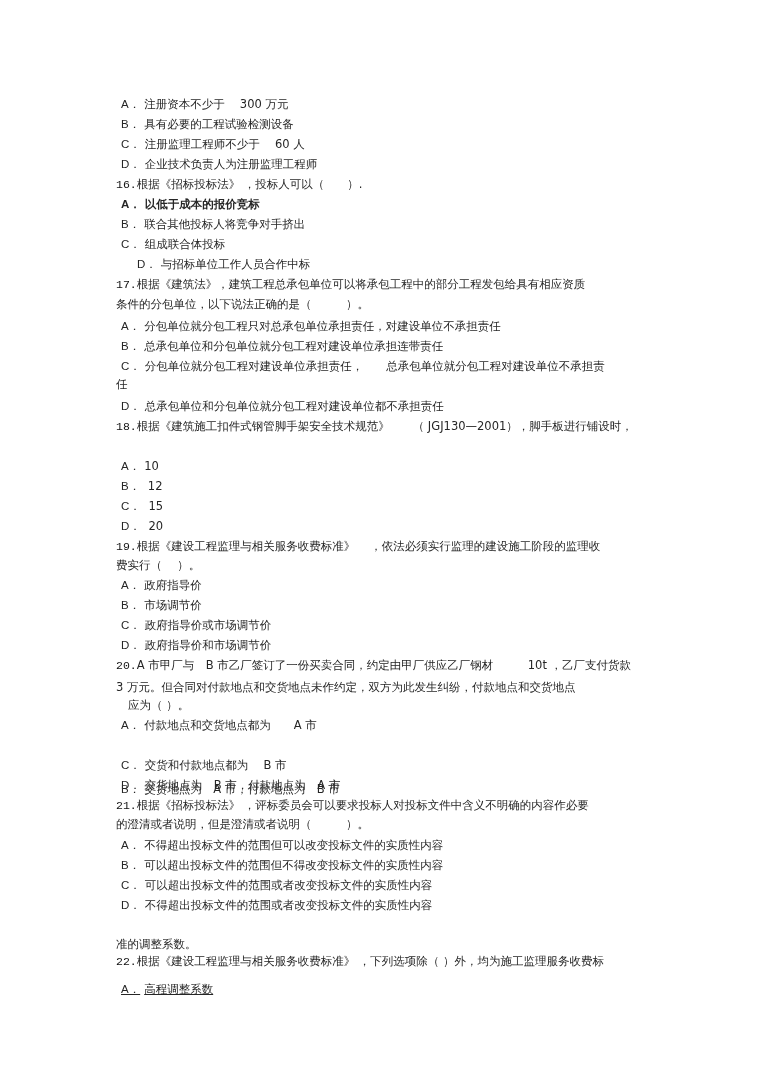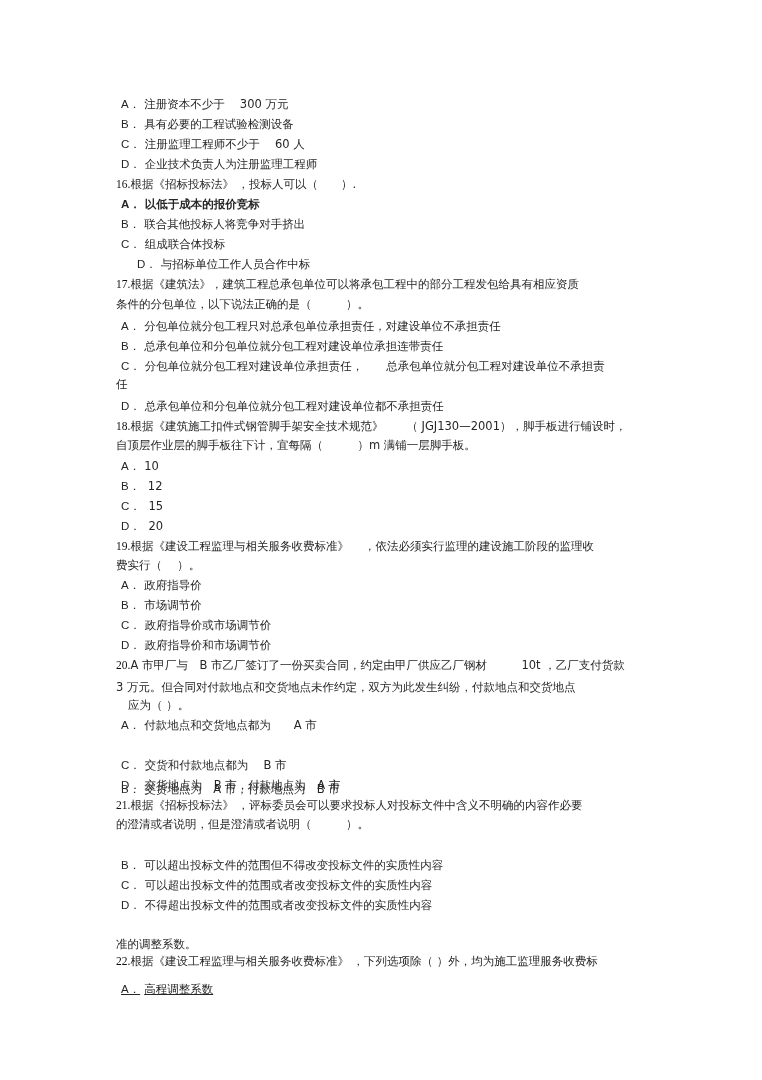--- a/index.html
+++ b/index.html
@@ -2,21 +2,21 @@
 <html><head>
 <meta charset="utf-8">
 <style>
   html, body { margin:0; padding:0; background:#ffffff; }
   body { width:762px; height:1080px; position:relative; overflow:hidden;
          font-family:"DejaVu Sans","Liberation Sans",sans-serif; color:#222; }
   .page { position:absolute; left:0; top:0; width:762px; height:1080px; }
   .line { position:absolute; white-space:pre; font-size:11.5px; line-height:14px; color:#262626; }
   .opt { left:121px; }
   .q { left:116px; }
-  .q .num { font-family:Liberation Serif, serif; color:#111;text-align:center; }
+  .q .num { font-family:Liberation Mono, monospace; color:#111;text-align:center; }
   .lbl { font-family:"Liberation Sans",sans-serif; margin-right:4px; }
 </style>
 </head>
 <body>
 
 <div class="page" id="page">
     <div class="line opt" style="top: 97px;"><span class="lbl">A．</span><span>注册资本不少于　 300 万元</span></div>
     <div class="line opt" style="top: 117px;"><span class="lbl">B．</span><span>具有必要的工程试验检测设备</span></div>
     <div class="line opt" style="top: 137px;"><span class="lbl">C．</span><span>注册监理工程师不少于　 60 人</span></div>
     <div class="line opt" style="top: 157px;"><span class="lbl">D．</span><span>企业技术负责人为注册监理工程师</span></div>
@@ -26,39 +26,39 @@
     <div class="line opt" style="top: 237px;"><span class="lbl">C．</span><span>组成联合体投标</span></div>
     <div class="line opt" style="top: 257px; margin-left: 16px;"><span class="lbl">D．</span><span>与招标单位工作人员合作中标</span></div>
     <div class="line q" style="top: 277px;"><span class="num">17.</span><span>根据《建筑法》，建筑工程总承包单位可以将承包工程中的部分工程发包给具有相应资质</span></div>
     <div class="line q" style="top: 297px;"><span>条件的分包单位，以下说法正确的是（　　　）。</span></div>
     <div class="line opt" style="top: 319px;"><span class="lbl">A．</span><span>分包单位就分包工程只对总承包单位承担责任，对建设单位不承担责任</span></div>
     <div class="line opt" style="top: 339px;"><span class="lbl">B．</span><span>总承包单位和分包单位就分包工程对建设单位承担连带责任</span></div>
     <div class="line opt" style="top: 359px;"><span class="lbl">C．</span><span>分包单位就分包工程对建设单位承担责任，　　总承包单位就分包工程对建设单位不承担责</span></div>
     <div class="line q" style="top: 377px;"><span>任</span></div>
     <div class="line opt" style="top: 399px;"><span class="lbl">D．</span><span>总承包单位和分包单位就分包工程对建设单位都不承担责任</span></div>
     <div class="line q" style="top: 419px;"><span class="num">18.</span><span>根据《建筑施工扣件式钢管脚手架安全技术规范》　　（ JGJ130—2001），脚手板进行铺设时，</span></div>
-    <div class="line q" style="top: 438px;"><span>自顶层作业层的脚手板往下计，宜每隔（　　　）m 满铺一层脚手板。</span></div>
     <div class="line opt" style="top: 459px;"><span class="lbl">A．</span><span>10</span></div>
     <div class="line opt" style="top: 479px;"><span class="lbl">B．</span><span> 12</span></div>
     <div class="line opt" style="top: 499px;"><span class="lbl">C．</span><span> 15</span></div>
     <div class="line opt" style="top: 519px;"><span class="lbl">D．</span><span> 20</span></div>
     <div class="line q" style="top: 539px;"><span class="num">19.</span><span>根据《建设工程监理与相关服务收费标准》　 ，依法必须实行监理的建设施工阶段的监理收</span></div>
     <div class="line q" style="top: 558px;"><span>费实行（　 ）。</span></div>
     <div class="line opt" style="top: 578px;"><span class="lbl">A．</span><span>政府指导价</span></div>
     <div class="line opt" style="top: 598px;"><span class="lbl">B．</span><span>市场调节价</span></div>
     <div class="line opt" style="top: 618px;"><span class="lbl">C．</span><span>政府指导价或市场调节价</span></div>
     <div class="line opt" style="top: 638px;"><span class="lbl">D．</span><span>政府指导价和市场调节价</span></div>
     <div class="line q" style="top: 658px;"><span class="num">20.</span><span>A 市甲厂与　B 市乙厂签订了一份买卖合同，约定由甲厂供应乙厂钢材　　　10t ，乙厂支付货款</span></div>
     <div class="line q" style="top: 680px;"><span>3 万元。但合同对付款地点和交货地点未作约定，双方为此发生纠纷，付款地点和交货地点</span></div>
     <div class="line q" style="top: 698px; margin-left: 12px;"><span>应为（ ）。</span></div>
     <div class="line opt" style="top: 718px;"><span class="lbl">A．</span><span>付款地点和交货地点都为　　A 市</span></div>
     <div class="line opt" style="top: 738px; margin-top: 44px;"><span class="lbl">B．</span><span>交货地点为　A 市，付款地点为　B 市</span></div>
     <div class="line opt" style="top: 758px;"><span class="lbl">C．</span><span>交货和付款地点都为　 B 市</span></div>
     <div class="line opt" style="top: 778px;"><span class="lbl">D．</span><span>交货地点为　B 市，付款地点为　A 市</span></div>
     <div class="line q" style="top: 798px;"><span class="num">21.</span><span>根据《招标投标法》 ，评标委员会可以要求投标人对投标文件中含义不明确的内容作必要</span></div>
     <div class="line q" style="top: 817px;"><span>的澄清或者说明，但是澄清或者说明（　　　）。</span></div>
+    <div class="line opt" style="top: 838px;"><span class="lbl">A．</span><span>不得超出投标文件的范围但可以改变投标文件的实质性内容</span></div>
     <div class="line opt" style="top: 858px;"><span class="lbl">B．</span><span>可以超出投标文件的范围但不得改变投标文件的实质性内容</span></div>
     <div class="line opt" style="top: 878px;"><span class="lbl">C．</span><span>可以超出投标文件的范围或者改变投标文件的实质性内容</span></div>
     <div class="line opt" style="top: 898px;"><span class="lbl">D．</span><span>不得超出投标文件的范围或者改变投标文件的实质性内容</span></div>
     <div class="line q" style="top: 918px; margin-top: 36px;"><span class="num">22.</span><span>根据《建设工程监理与相关服务收费标准》 ，下列选项除（ ）外，均为施工监理服务收费标</span></div>
     <div class="line q" style="top: 937px;"><span>准的调整系数。</span></div>
     <div class="line opt" style="top: 982px; text-decoration: underline;"><span class="lbl">A．</span><span>高程调整系数</span></div>
   </div>
 
 </body></html>

